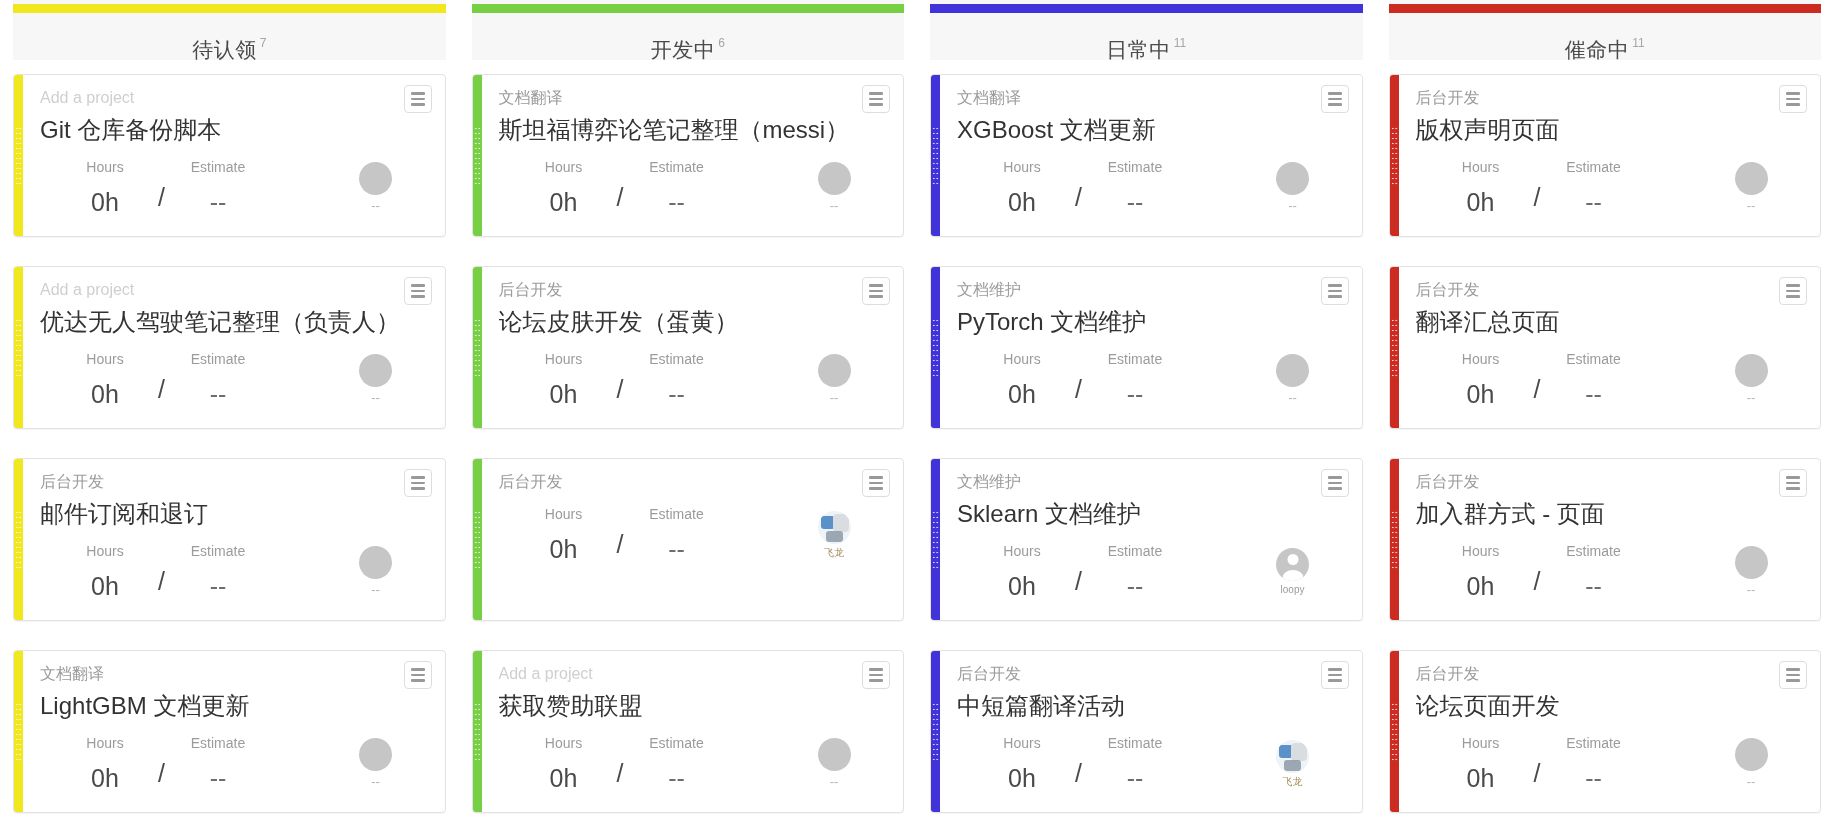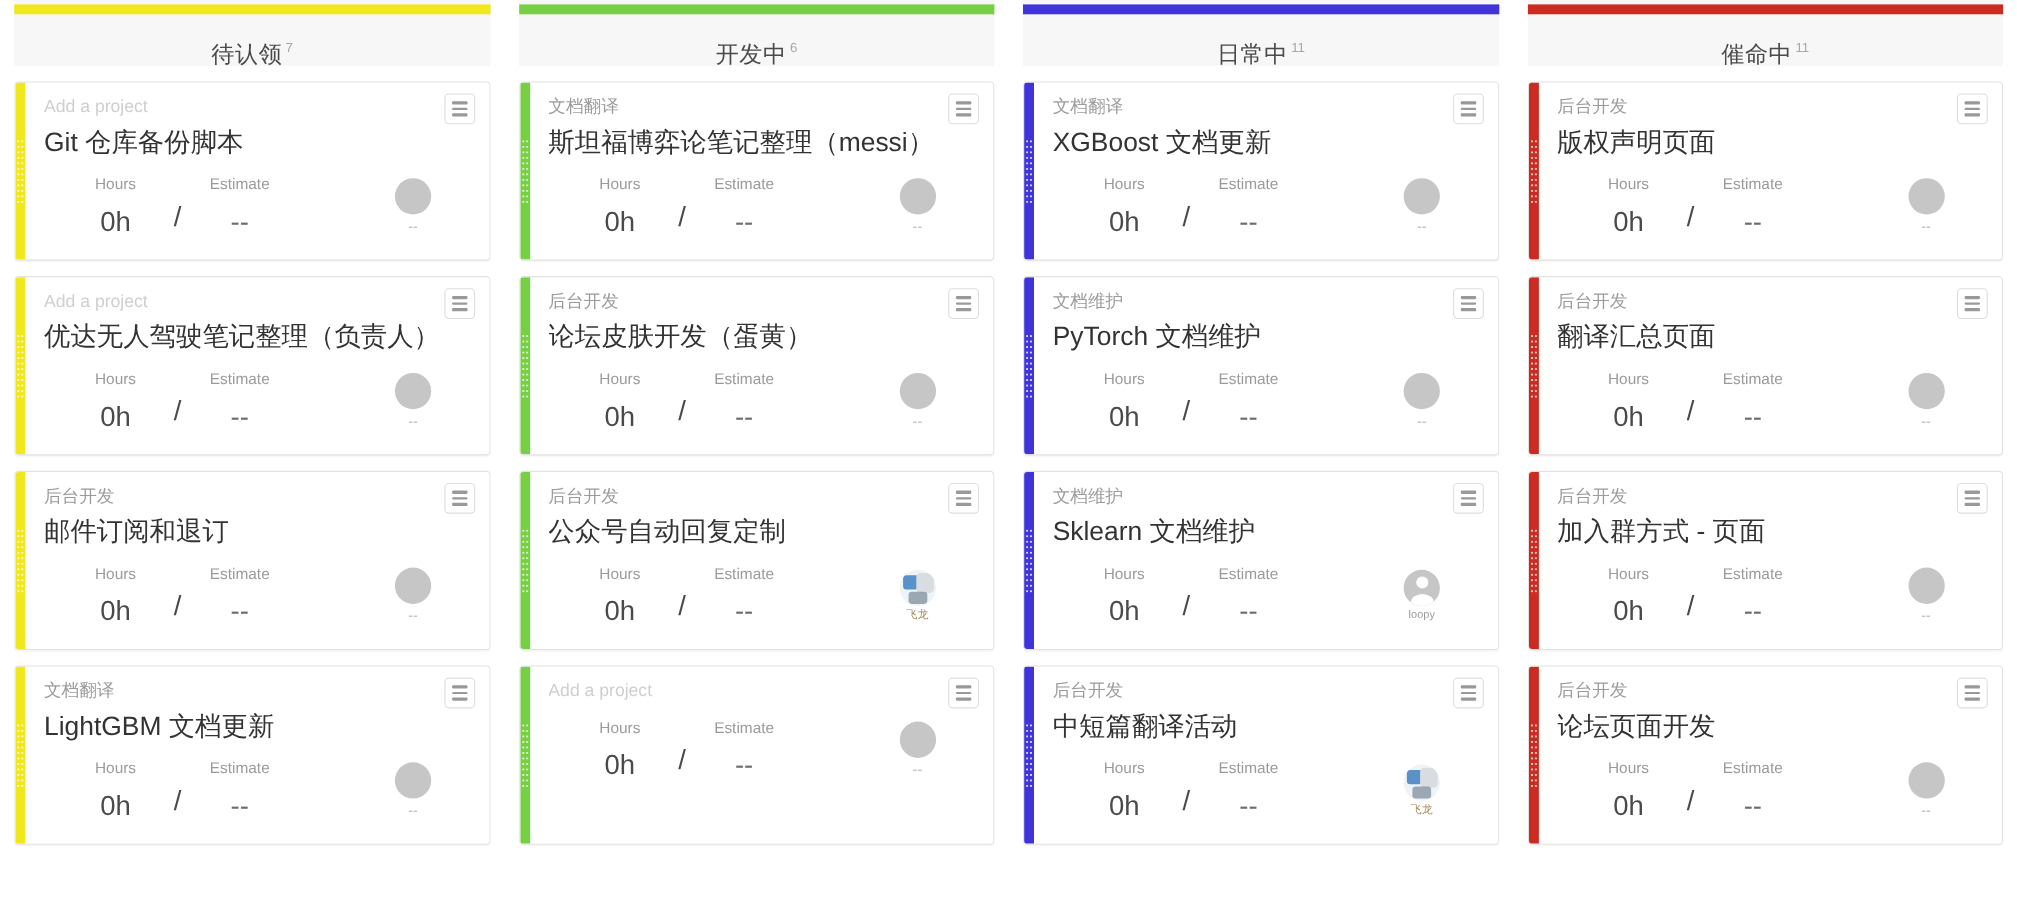--- a/index.html
+++ b/index.html
@@ -68,21 +68,21 @@
     position: relative;
     top: -2px;
   }
 
   .cards {
     flex: 1 1 auto;
     overflow: hidden;
     padding-top: 14px;
     display: flex;
     flex-direction: column;
-    gap: 14px;
+    gap: 29px;
   }
 
   .card {
     position: relative;
     background: #ffffff;
     border: 1px solid #e2e2e2;
     border-radius: 4px;
     height: 163px;
     flex: 0 0 163px;
     overflow: hidden;
@@ -472,21 +472,20 @@
               </div>
             </div>
           </div>
         </div>
         <div class="card">
           <div class="card-stripe" style="background: rgb(119, 207, 68);">
             <div class="drag-dots"></div>
           </div>
           <div class="card-inner">
             <div class="card-project">后台开发</div>
-            <div class="card-title">公众号自动回复定制</div>
             <div class="menu-btn">
               <span></span>
               <span></span>
               <span></span>
             </div>
             <div class="metrics">
               <div class="metric">
                 <div class="metric-label">Hours</div>
                 <div class="metric-value">0h</div>
               </div>
@@ -505,20 +504,21 @@
               </div>
             </div>
           </div>
         </div>
         <div class="card">
           <div class="card-stripe" style="background: rgb(119, 207, 68);">
             <div class="drag-dots"></div>
           </div>
           <div class="card-inner">
             <div class="card-project placeholder">Add a project</div>
+            <div class="card-title">获取赞助联盟</div>
             <div class="menu-btn">
               <span></span>
               <span></span>
               <span></span>
             </div>
             <div class="metrics">
               <div class="metric">
                 <div class="metric-label">Hours</div>
                 <div class="metric-value">0h</div>
               </div>

